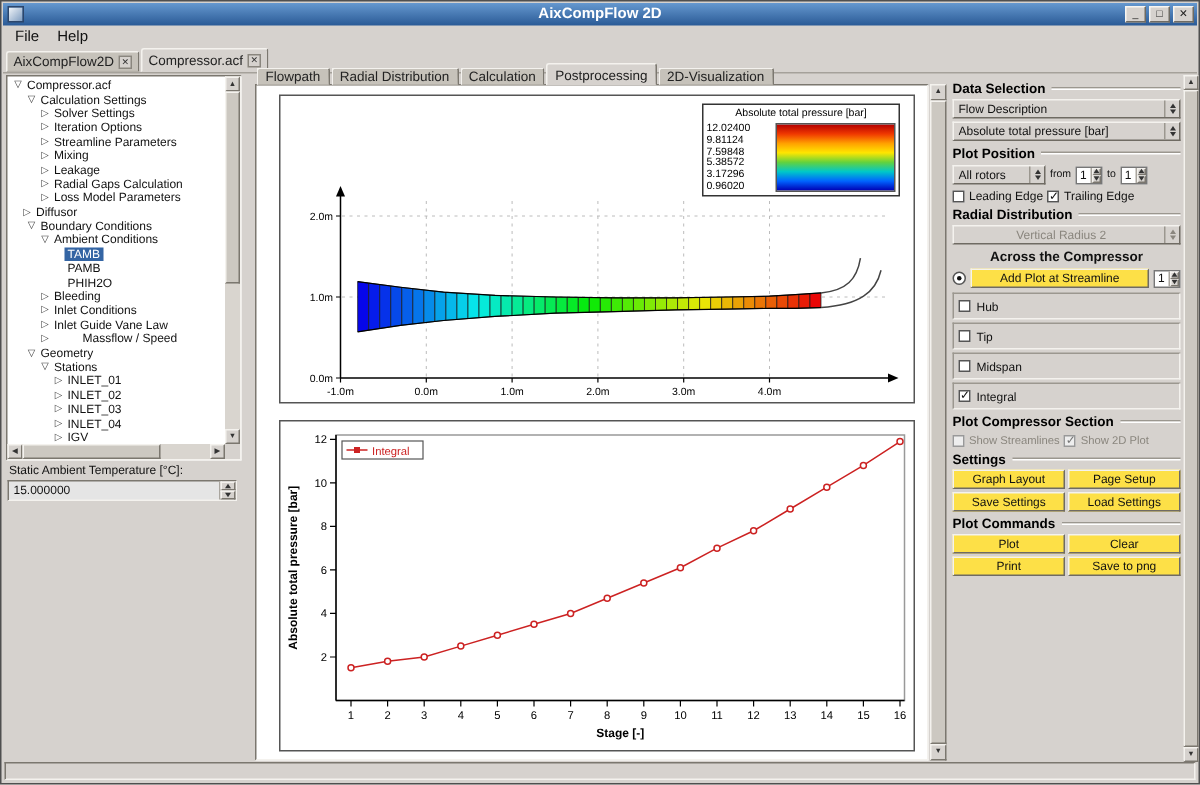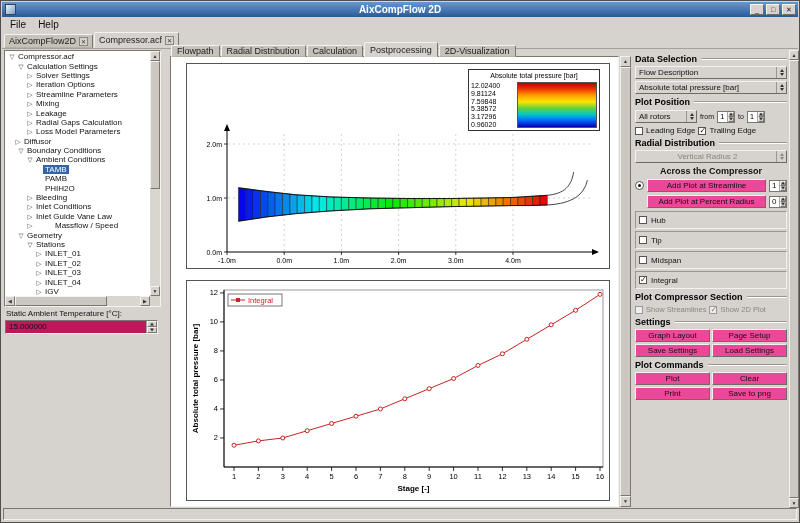--- a/index.html
+++ b/index.html
@@ -52,21 +52,21 @@
 .center-sb .sb-up{top:0}
 .center-sb .sb-down{bottom:0}
 .center-sb .sb-thumb{left:0;width:11px;top:11px;bottom:11px}
 .right-sb{left:788px;top:49px;width:10px;height:458px}
 .right-sb .sb-btn{left:0;width:10px;height:10px}
 .right-sb .sb-up{top:0}
 .right-sb .sb-down{bottom:0}
 .right-sb .sb-thumb{left:0;width:10px;top:10px;bottom:10px}
 
 .static-temp-label{position:absolute;left:5px;top:308px;font-size:8px;color:#111;white-space:nowrap}
-.spinbox{position:absolute;left:4px;top:319px;width:153px;height:14px;background:#be185d;border:1px solid;border-color:#7b776f #f4f2ee #f4f2ee #7b776f;display:flex}
+.spinbox{position:absolute;left:4px;top:319px;width:153px;height:14px;background:#e5e5e5;border:1px solid;border-color:#7b776f #f4f2ee #f4f2ee #7b776f;display:flex}
 .spin-text{flex:1;font-size:8px;line-height:12px;padding-left:3px;color:#111}
 .spin-arrows{width:11px;display:flex;flex-direction:column;border-left:1px solid #a9a59e}
 .spin-cell{flex:1;background:#d6d2ce;border:1px solid;border-color:#f4f2ee #7b776f #7b776f #f4f2ee;position:relative}
 .t-up,.t-dn{width:0;height:0;display:inline-block}
 .t-up{border-left:2.5px solid transparent;border-right:2.5px solid transparent;border-bottom:3.5px solid #333}
 .t-dn{border-left:2.5px solid transparent;border-right:2.5px solid transparent;border-top:3.5px solid #333}
 .spin-cell .t-up,.spin-cell .t-dn{position:absolute;left:50%;top:50%;transform:translate(-50%,-50%)}
 
 .maintabs{position:absolute;left:170px;top:41px;height:15px;display:flex;align-items:flex-end;z-index:3}
 .maintab{font-size:9px;padding:1px 5px;background:#c6c2ba;border:1px solid;border-color:#f4f2ee #7b776f #b5b1a9 #f4f2ee;border-radius:2px 2px 0 0;height:12px;line-height:9px;margin-right:1px;color:#222;white-space:nowrap}
@@ -103,21 +103,21 @@
 .spin-sm .spin-arrows{width:7px}
 .cbwrap{display:inline-flex;align-items:center;gap:3px}
 .checkbox{width:8px;height:8px;background:#fff;border:1px solid #555;position:relative;flex:0 0 8px}
 .checkbox.checked::after{content:'✓';position:absolute;left:0;top:-2px;font-size:8px;font-weight:bold;color:#111}
 .cblabel{font-size:8px;white-space:nowrap}
 .cbwrap.disabled .cblabel{color:#8a867e}
 .cbwrap.disabled .checkbox{border-color:#999;background:#eee}
 .cbwrap.disabled .checkbox.checked::after{color:#777}
 .radio{width:9px;height:9px;border-radius:50%;background:#fff;border:1px solid #555;position:relative;flex:0 0 9px}
 .radio.checked::after{content:'';position:absolute;left:2px;top:2px;width:3px;height:3px;border-radius:50%;background:#111}
-.btn{height:13px;background:#ec4899;border:1px solid;border-color:#f4f2ee #6f6b63 #6f6b63 #f4f2ee;font-size:8px;line-height:11px;text-align:center;color:#111;white-space:nowrap}
+.btn{height:13px;background:#fde047;border:1px solid;border-color:#f4f2ee #6f6b63 #6f6b63 #f4f2ee;font-size:8px;line-height:11px;text-align:center;color:#111;white-space:nowrap}
 .btnrow{display:flex;gap:2px;margin:2px 1px}
 .btnrow .btn{flex:1}
 .cbrow{height:18px;border:1px solid;border-color:#9b978f #f4f2ee #f4f2ee #9b978f;display:flex;align-items:center;gap:4px;padding-left:3px;margin:2px 1px}
 .small .cblabel{font-size:7.5px}
 
 .statusbar{position:absolute;left:2px;right:2px;bottom:2px;height:12px;border:1px solid;border-color:#7b776f #f4f2ee #f4f2ee #7b776f;background:#d6d2ce}
 </style>
 </head>
 <body>
 
@@ -555,34 +555,20 @@
         <span class="spin-arrows">
           <span class="spin-cell">
               <i class="t-up"></i>
             </span>
           <span class="spin-cell">
               <i class="t-dn"></i>
             </span>
         </span>
       </div>
     </div>
-    <div class="rp-row" style="padding-left:12px">
-      <span class="btn" style="flex:1">Add Plot at Percent Radius</span>
-      <div class="spin-sm">
-        <span class="val">0</span>
-        <span class="spin-arrows">
-          <span class="spin-cell">
-              <i class="t-up"></i>
-            </span>
-          <span class="spin-cell">
-              <i class="t-dn"></i>
-            </span>
-        </span>
-      </div>
-    </div>
     <div class="cbrow">
       <span class="checkbox"></span>
       <span class="cblabel">Hub</span>
     </div>
     <div class="cbrow">
       <span class="checkbox"></span>
       <span class="cblabel">Tip</span>
     </div>
     <div class="cbrow">
       <span class="checkbox"></span>

